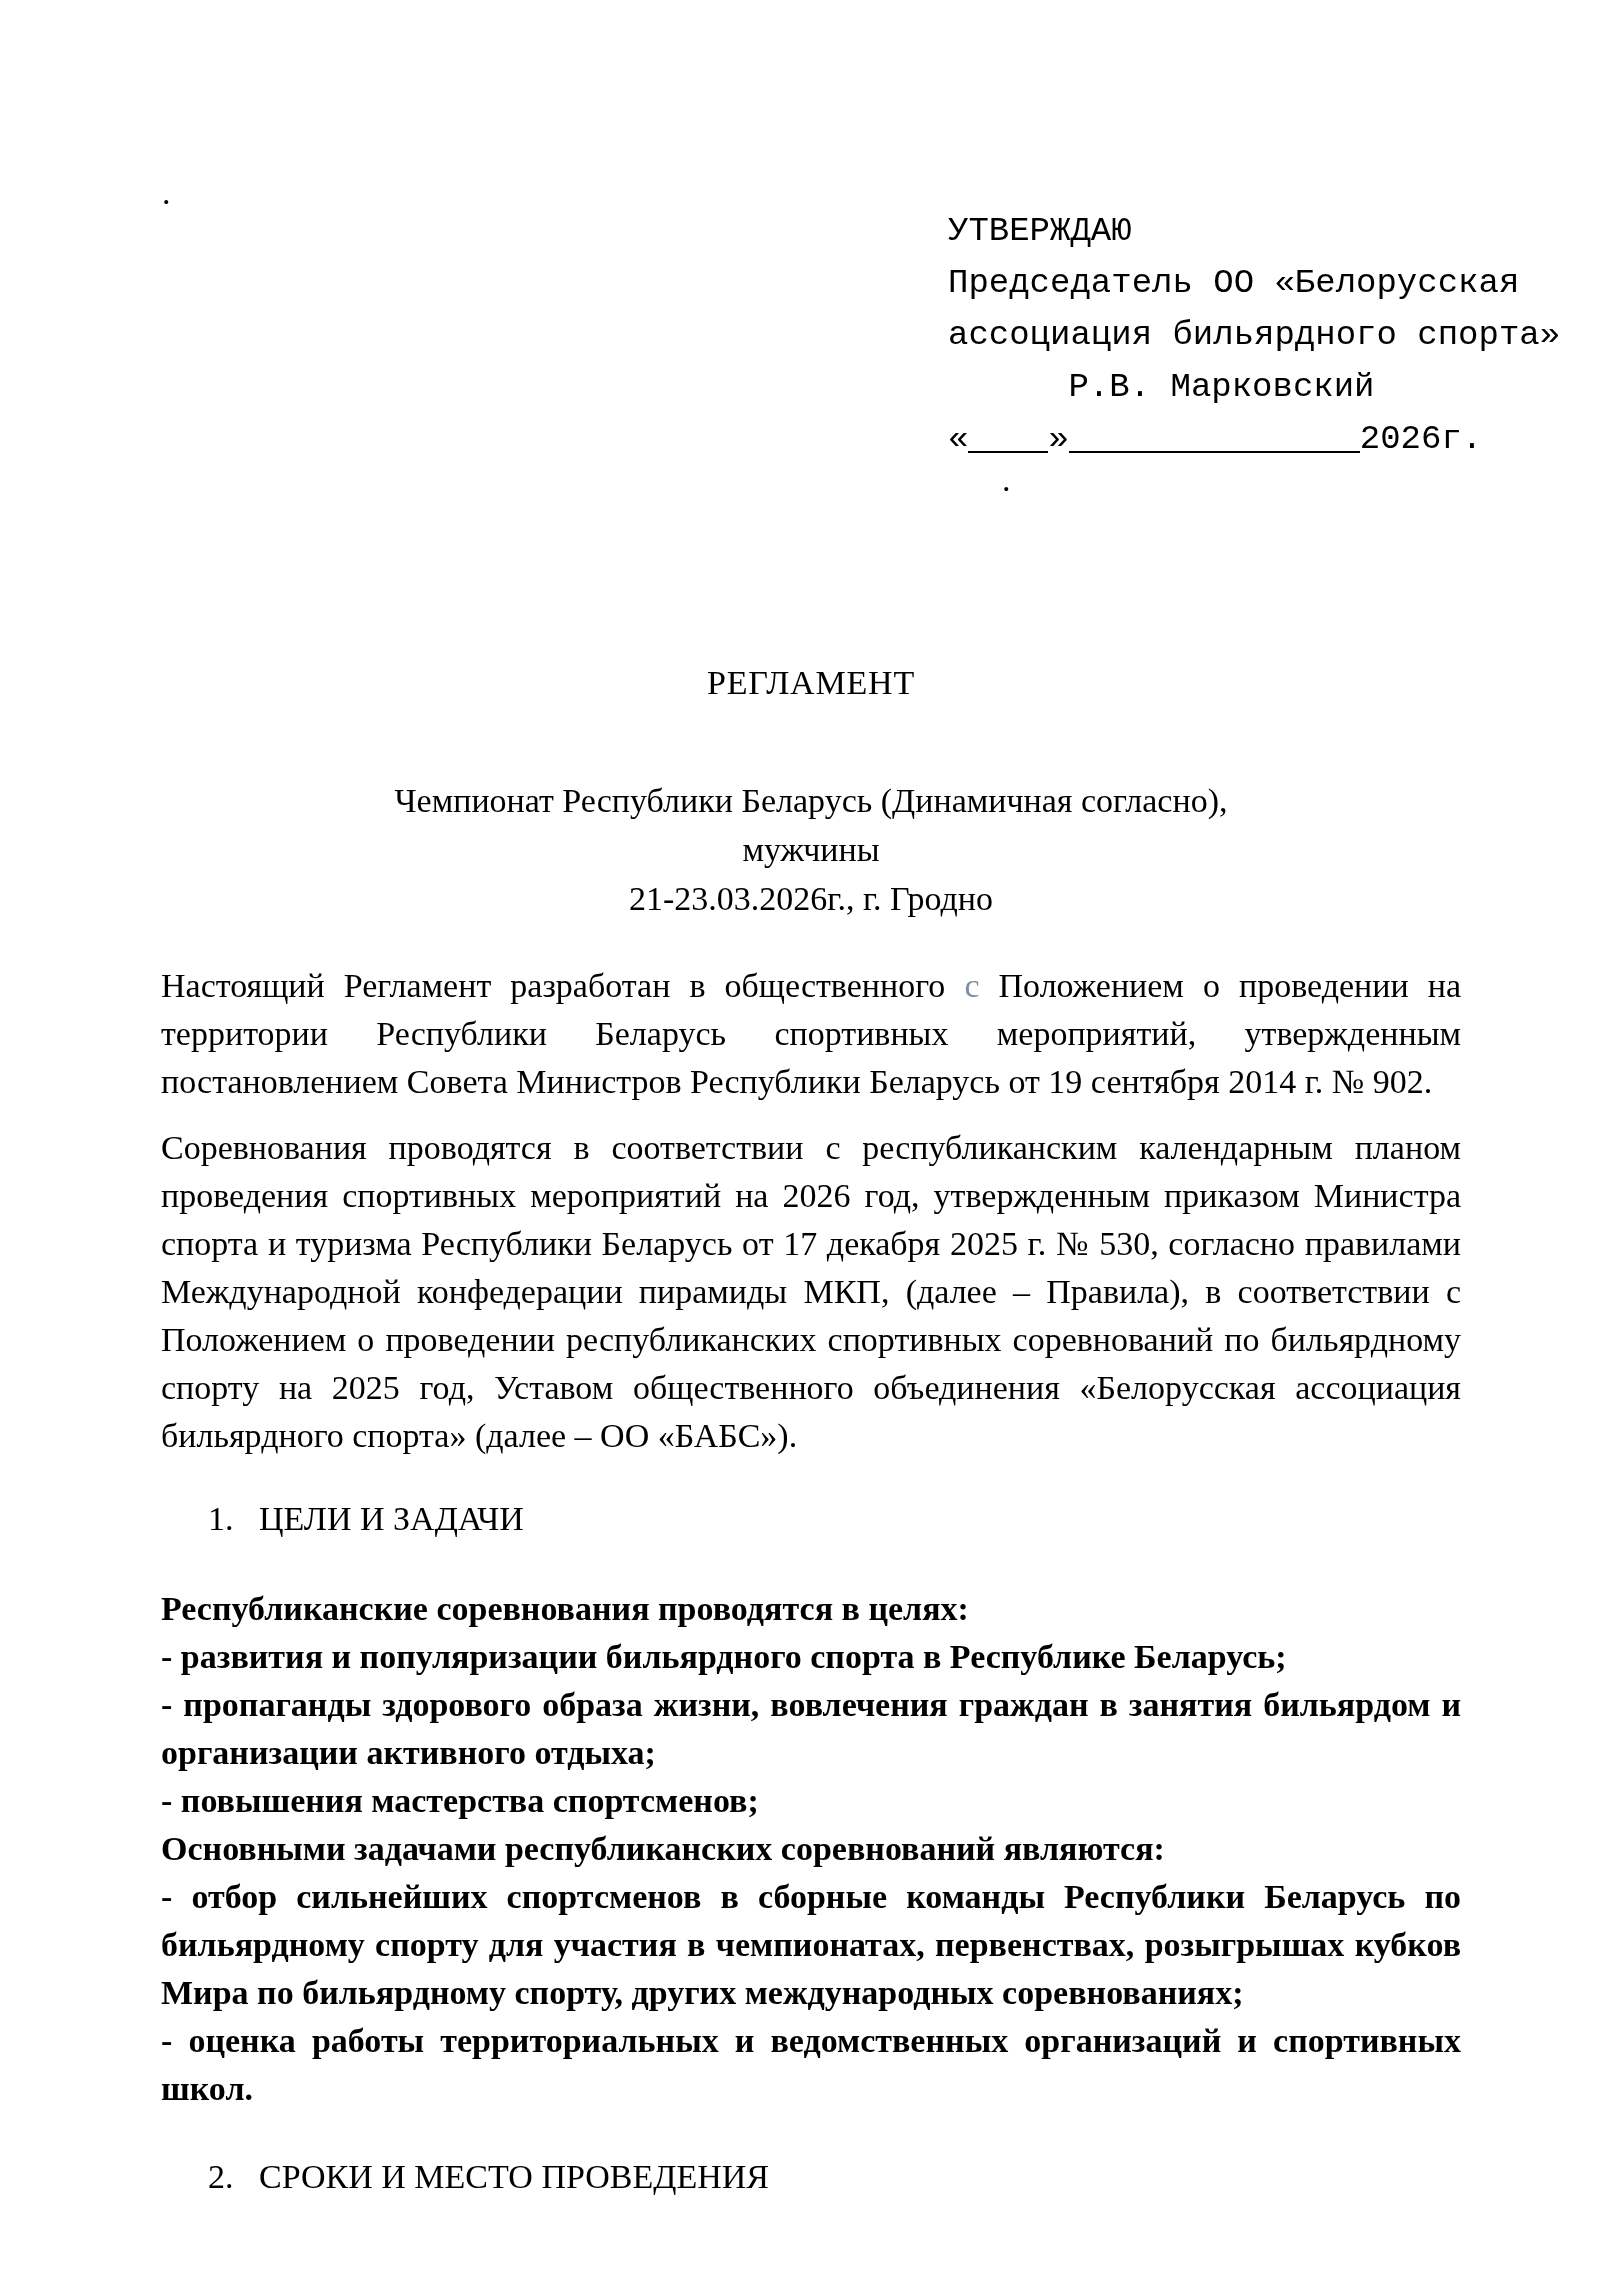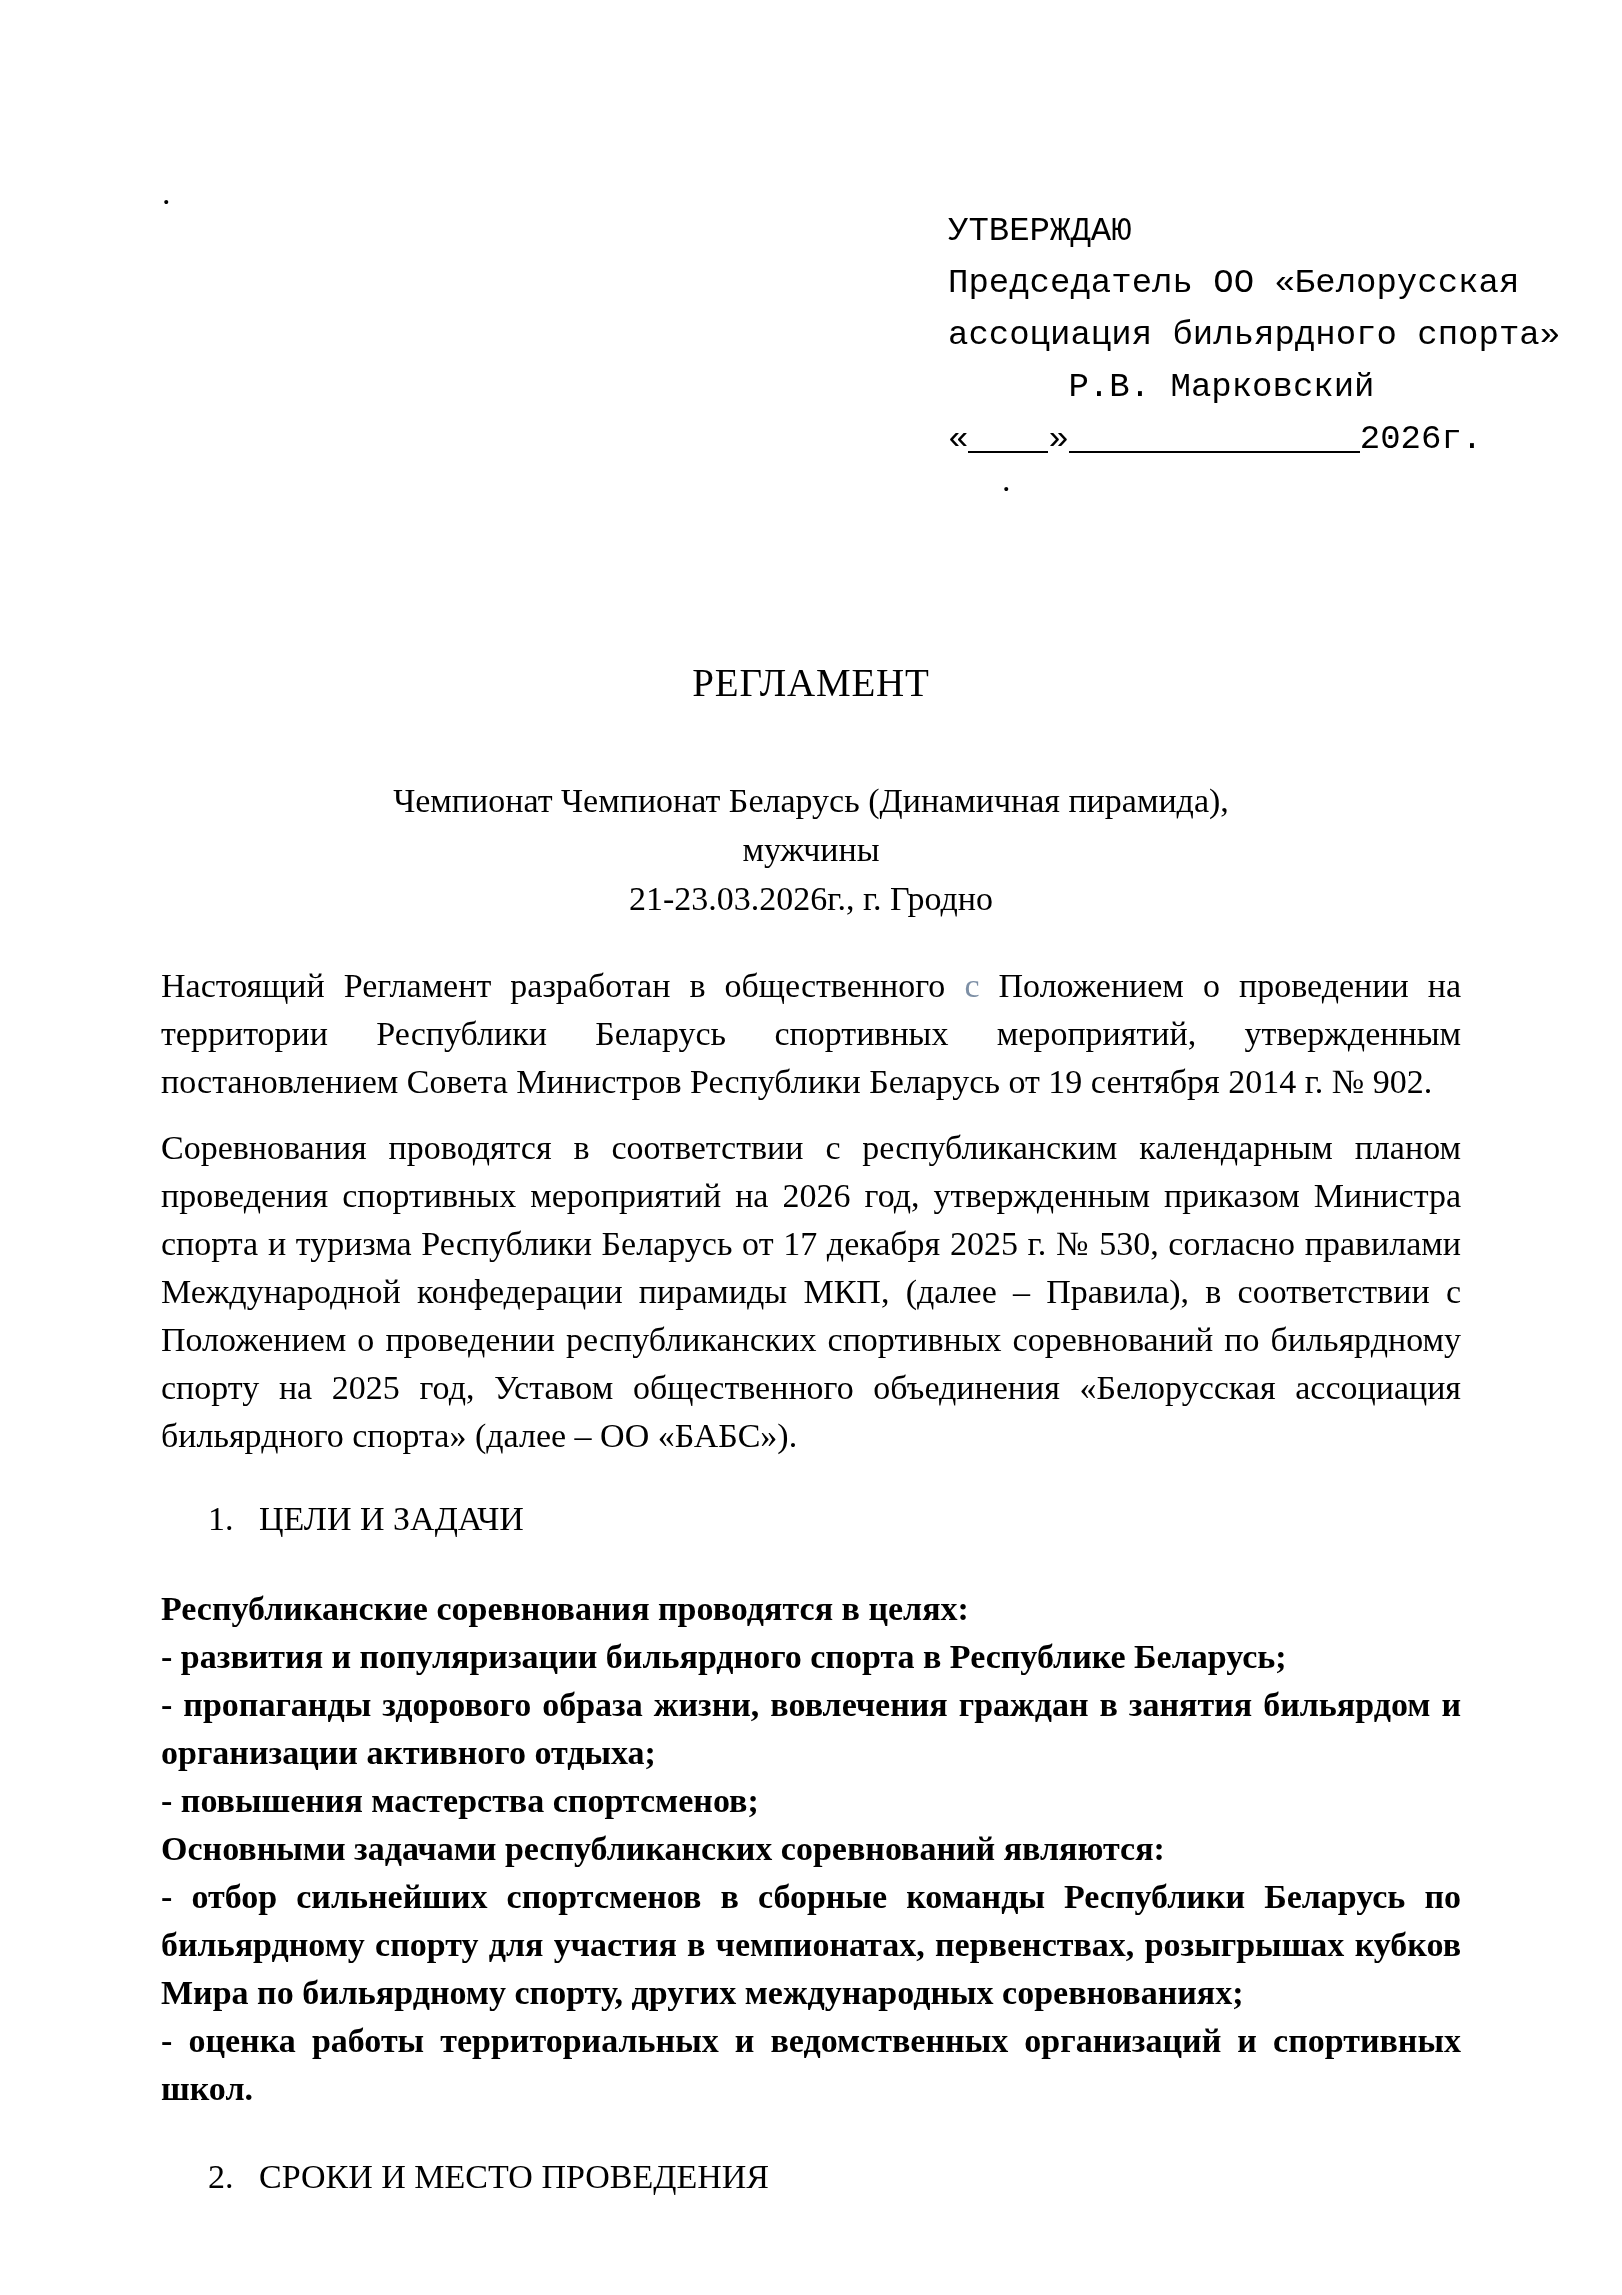--- a/index.html
+++ b/index.html
@@ -43,21 +43,21 @@
     border-bottom: 2.5px solid #000000;
     height: 29px;
     transform: translateY(5px);
   }
   .blank-underline.short { width: 80px; }
   .blank-underline.long  { width: 291px; }
 
   .doc-heading {
     margin-top: 193px;
     text-align: center;
-    font-size: 39px;
+    font-size: 34px;
     line-height: 49px;
     letter-spacing: 0.8px;
   }
   .doc-subtitle {
     margin-top: 69px;
     text-align: center;
     line-height: 49px;
   }
 
   .body-par {
@@ -99,21 +99,21 @@
     <div class="date-line">
       <span>«</span><span class="blank-underline short"></span><span>»</span><span class="blank-underline long"></span><span>2026г.</span>
     </div>
   </div>
 
   <span class="stray-dot under-approval">.</span>
 
   <div class="doc-heading">РЕГЛАМЕНТ</div>
 
   <div class="doc-subtitle">
-    <div>Чемпионат Чемпионат Беларусь (Динамичная пирамида),</div>
+    <div>Чемпионат Республики Беларусь (Динамичная согласно),</div>
     <div>мужчины</div>
     <div>21-23.03.2026г., г. Гродно</div>
   </div>
 
   <p class="body-par p1"><span>Настоящий Регламент разработан в общественного </span><span class="inserted-c">с</span><span> Положением о проведении на территории Республики Беларусь спортивных мероприятий, утвержденным постановлением Совета Министров Республики Беларусь от 19 сентября 2014 г. № 902.</span></p>
 
   <p class="body-par p2">Соревнования проводятся в соответствии с республиканским календарным планом проведения спортивных мероприятий на 2026 год, утвержденным приказом Министра спорта и туризма Республики Беларусь от 17 декабря 2025 г. № 530, согласно правилами Международной конфедерации пирамиды МКП, (далее – Правила), в соответствии с Положением о проведении республиканских спортивных соревнований по бильярдному спорту на 2025 год, Уставом общественного объединения «Белорусская ассоциация бильярдного спорта» (далее – ОО «БАБС»).</p>
 
   <div class="section-heading">
     <span class="sec-num">1.</span>

